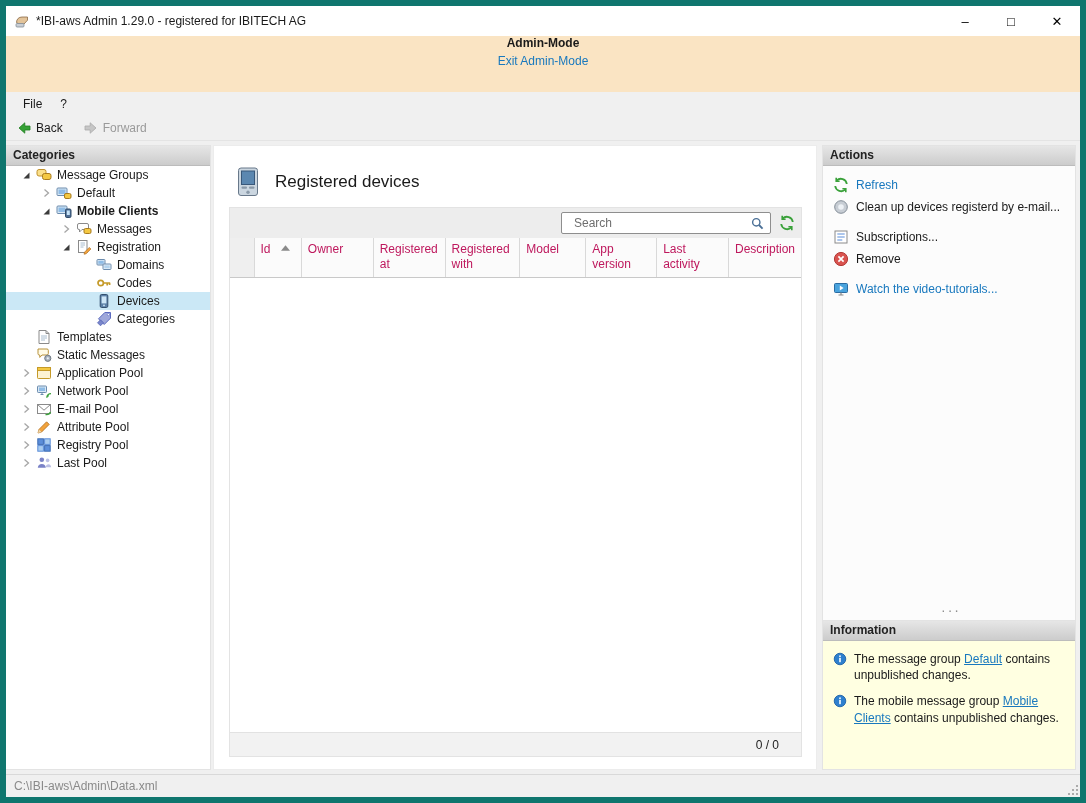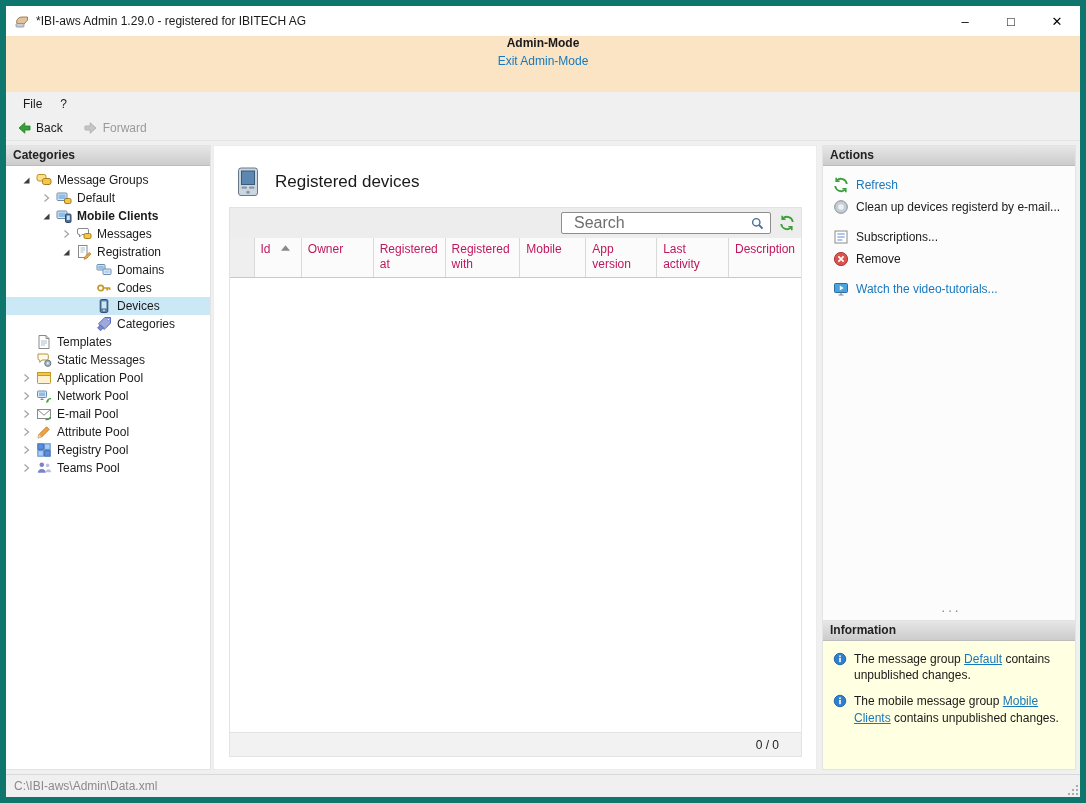--- a/index.html
+++ b/index.html
@@ -28,36 +28,36 @@
   .tool-btn{display:flex;align-items:center;gap:4px;padding:2px 6px;cursor:default;}
   .tool-btn.disabled .tool-label{color:#9a9a9a;}
   
   .content{flex:1;display:flex;padding:4px 4px 4px 0;min-height:0;}
   .panel-header{height:20px;line-height:19px;padding-left:7px;font-weight:bold;color:#222;
     background:linear-gradient(#E6E6E6,#CCCCCC);border-bottom:1px solid #BCBCBC;flex:0 0 auto;}
   .nav-panel{width:205px;background:#fff;display:flex;flex-direction:column;border:1px solid #E3E3E3;border-left:none;flex:0 0 auto;}
   .main-panel{flex:1;background:#fff;margin:0 5px 0 2px;border:1px solid #ECECEC;display:flex;flex-direction:column;min-width:0;}
   .right-panel{width:254px;display:flex;flex-direction:column;flex:0 0 auto;}
   
-  .tree{padding-top:5px;flex:1;overflow:hidden;}
+  .tree{flex:1;overflow:hidden;}
   .trow{height:18px;display:flex;align-items:center;cursor:default;white-space:nowrap;}
   .trow.selected{background:#CBE8F6;}
   .tw{width:20px;display:flex;align-items:center;justify-content:center;flex:0 0 auto;}
   .ti{width:16px;height:16px;margin-right:5px;flex:0 0 auto;}
   .tl{padding-right:4px;}
   .lvl0{padding-left:10px;}.lvl1{padding-left:30px;}.lvl2{padding-left:50px;}.lvl3{padding-left:70px;}
   .trow.bold .tl{font-weight:bold;}
   
   .main-title-row{display:flex;align-items:center;gap:14px;padding:13px 0 10px 21px;flex:0 0 auto;margin-top:8px;}
   .main-title{font-size:17px;}
   .grid-wrap{flex:1;display:flex;flex-direction:column;margin:0 14px 12px 15px;border:1px solid #E3E3E3;min-height:0;}
   .grid-toolbar{height:30px;background:#EDEDED;display:flex;align-items:center;justify-content:flex-end;padding:0 3px;gap:5px;flex:0 0 auto;}
   .searchbox{width:210px;height:22px;background:#fff;border:1px solid #8E8E8E;border-radius:2px;display:flex;align-items:center;}
   .searchbox input{flex:1;border:none;outline:none;padding-left:12px;min-width:0;background:transparent;
-    font-family:"Liberation Sans","DejaVu Sans",sans-serif;font-size:16px;color:#1a1a1a;}
+    font-family:"Liberation Sans","DejaVu Sans",sans-serif;font-size:12px;color:#1a1a1a;}
   .searchbox input::placeholder{color:#6e6e6e;}
   .search-btn{width:26px;height:100%;display:flex;align-items:center;justify-content:center;cursor:default;}
   .refresh-btn{width:22px;height:22px;display:flex;align-items:center;justify-content:center;cursor:default;}
   .grid-header{display:flex;height:40px;background:#FBFBFB;border-bottom:1px solid #C9C9C9;flex:0 0 auto;}
   .gh{border-right:1px solid #D9D9D9;padding:4px 6px;display:flex;align-items:flex-start;line-height:1.25;color:#be185d;cursor:default;}
   .gh.rowhdr{width:25px;background:#EFEFEF;padding:0;}
   .c1{width:48px;}.c2{width:73px;}.c3{width:73px;}.c4{width:76px;}.c5{width:67px;}.c6{width:72px;}.c7{width:73px;}
   .c8{flex:1;border-right:none;}
   .sort{margin-left:10px;margin-top:3px;flex:0 0 auto;}
   .grid-body{flex:1;background:#fff;}
@@ -378,21 +378,21 @@
               </svg>
             </span>
           <span class="ti">
               <svg viewBox="0 0 16 16">
                 <circle cx="5.8" cy="4.8" r="2.3" fill="#7B83C7"></circle>
                 <path d="M1.8 12.8c0-2.4 1.8-3.9 4-3.9s4 1.5 4 3.9z" fill="#7B83C7"></path>
                 <circle cx="11.6" cy="5.4" r="1.8" fill="#BCC0E4"></circle>
                 <path d="M9.6 12.3c.3-1.9 1.3-3 2.9-3 1.4 0 2.4 1 2.7 3z" fill="#BCC0E4"></path>
               </svg>
             </span>
-          <span class="tl">Teams Pool</span>
+          <span class="tl">Last Pool</span>
         </div>
 
       </div>
     </div>
 
     <div class="main-panel">
       <div class="main-title-row">
         <span>
           <svg viewBox="0 0 26 30" width="26" height="30">
               <rect x="3.5" y="1" width="19" height="27.5" rx="2.5" fill="#CBD6E0" stroke="#68788A"></rect>
@@ -439,21 +439,21 @@
           <div class="gh c2">
               <span>Owner</span>
             </div>
           <div class="gh c3">
               <span>Registered at</span>
             </div>
           <div class="gh c4">
               <span>Registered with</span>
             </div>
           <div class="gh c5">
-              <span>Mobile</span>
+              <span>Model</span>
             </div>
           <div class="gh c6">
               <span>App version</span>
             </div>
           <div class="gh c7">
               <span>Last activity</span>
             </div>
           <div class="gh c8">
               <span>Description</span>
             </div>

